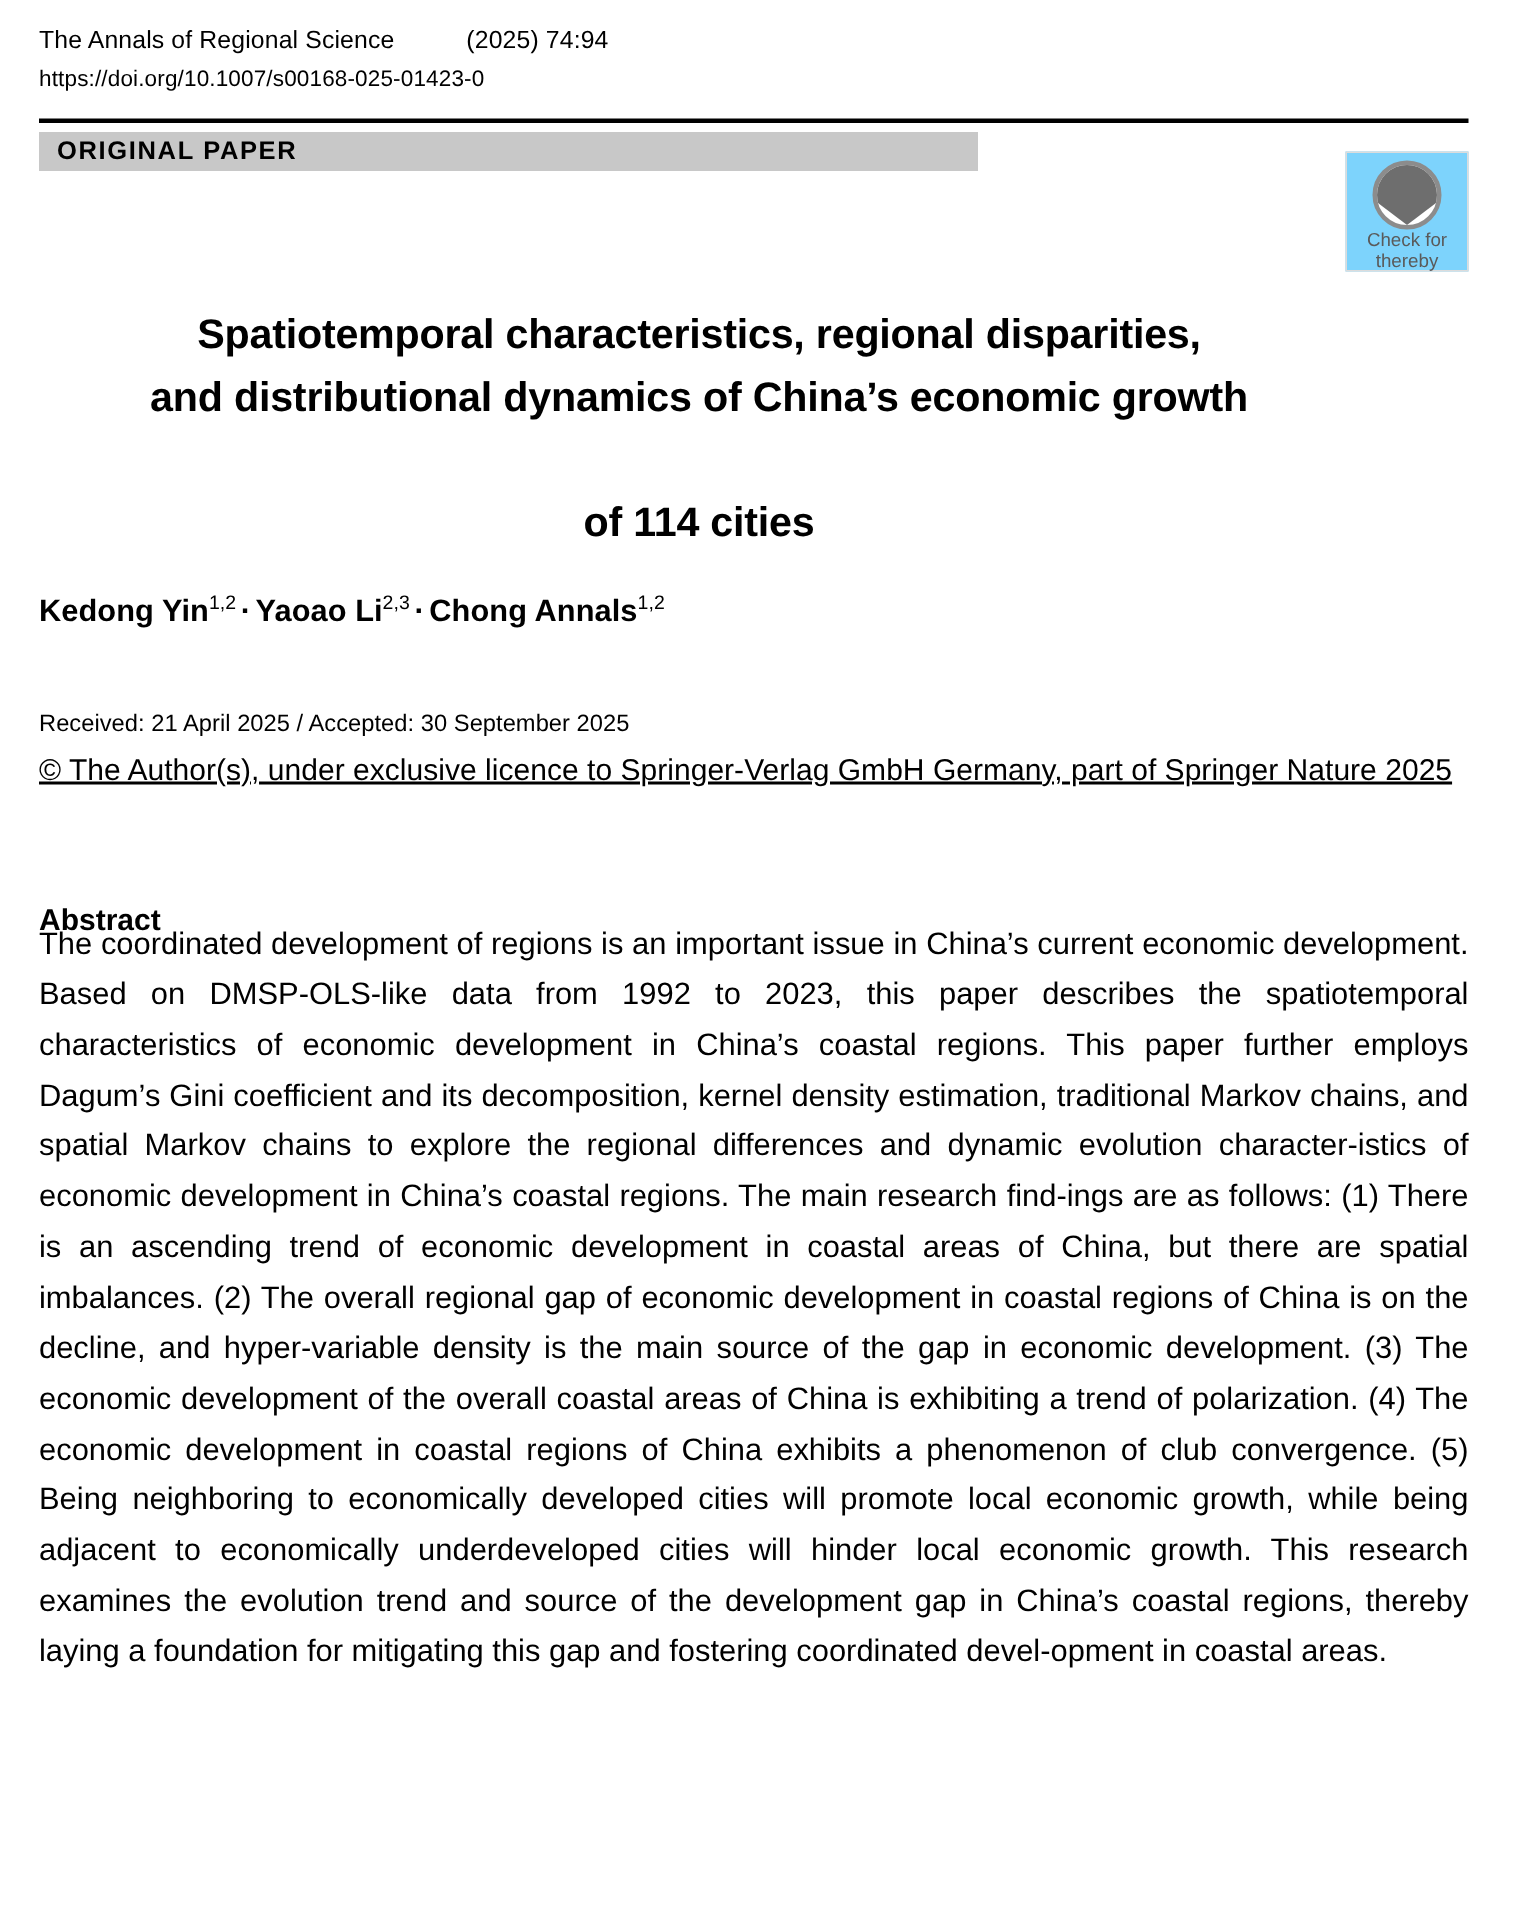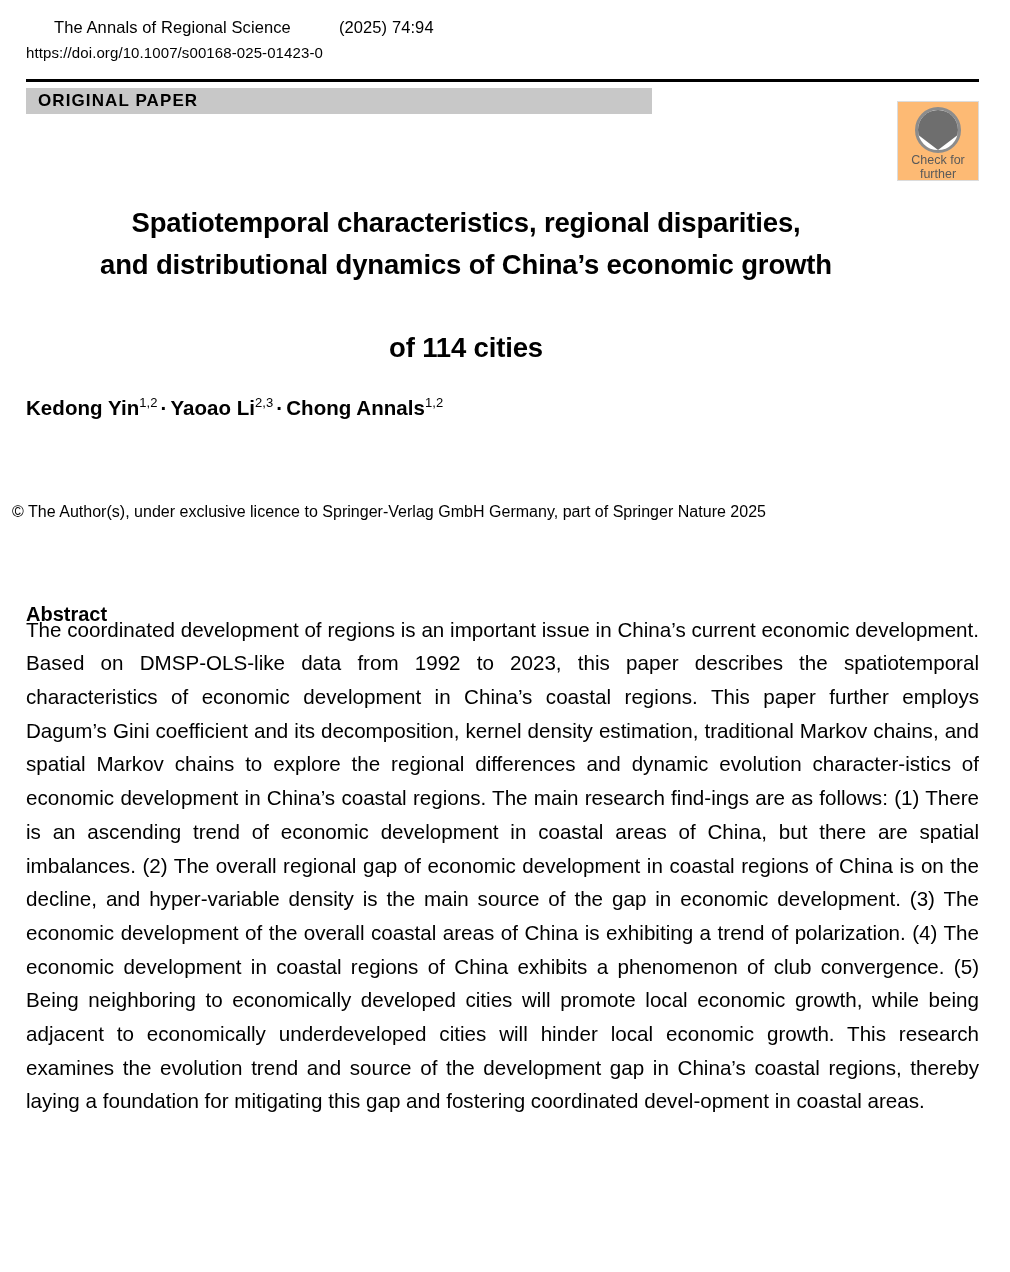--- a/index.html
+++ b/index.html
@@ -26,21 +26,20 @@
   .journal-line {
     position: absolute;
     left: 26px;
     top: 18px;
     width: 800px;
     font-size: 16.5px;
     letter-spacing: 0.1px;
   }
   .journal-name {
     display: inline-block;
-    margin-left: 28px;
   }
   .journal-issue {
     display: inline-block;
     margin-left: 48px;
   }
   .doi-line {
     position: absolute;
     left: 26px;
     top: 44px;
     font-size: 15px;
@@ -73,21 +72,21 @@
     letter-spacing: 1.1px;
   }
 
   
   .crossmark {
     position: absolute;
     left: 897px;
     top: 101px;
     width: 82px;
     height: 80px;
-    background: #fdba74;
+    background: #7dd3fc;
     border: 1px solid #dcdcdc;
     box-sizing: border-box;
   }
   .crossmark-circle {
     position: absolute;
     left: 17px;
     top: 5px;
     width: 46px;
     height: 46px;
     border-radius: 50%;
@@ -152,24 +151,25 @@
   
   .history {
     position: absolute;
     left: 26px;
     top: 474px;
     font-size: 15.8px;
     letter-spacing: 0.02px;
   }
   .copyright {
     position: absolute;
-    left: 12px;
+    left: 26px;
     top: 503px;
-    font-size: 16px;
+    font-size: 20px;
     letter-spacing: 0.02px;
+    text-decoration: underline;
   }
 
   
   .abstract-heading {
     position: absolute;
     left: 26px;
     top: 586px;
     font-size: 20px;
     font-weight: bold;
   }
@@ -201,33 +201,34 @@
 
   <div class="banner"></div>
   <div class="banner-label">ORIGINAL PAPER</div>
 
   <div class="crossmark">
     <div class="crossmark-circle">
       <div class="fill"></div>
     </div>
     <div class="crossmark-text">
       <span>Check for</span><br>
-      <span>further</span>
+      <span>thereby</span>
     </div>
   </div>
 
   <h1 class="title">
     <span>Spatiotemporal characteristics, regional disparities,</span><br>
     <span>and distributional dynamics of China’s economic growth</span><br>
     <br>
     <span>of 114 cities</span>
   </h1>
 
   <div class="authors">
     <span>Kedong Yin</span><sup>1,2</sup><span class="sep">·</span><span>Yaoao Li</span><sup>2,3</sup><span class="sep">·</span><span>Chong Annals</span><sup>1,2</sup>
   </div>
 
+  <div class="history">Received: 21 April 2025 / Accepted: 30 September 2025</div>
   <div class="copyright">© The Author(s), under exclusive licence to Springer-Verlag GmbH Germany, part of Springer Nature 2025</div>
 
   <h2 class="abstract-heading">Abstract</h2>
   <p class="abstract-body">The coordinated development of regions is an important issue in China’s current economic development. Based on DMSP-OLS-like data from 1992 to 2023, this paper describes the spatiotemporal characteristics of economic development in China’s coastal regions. This paper further employs Dagum’s Gini coefficient and its decomposition, kernel density estimation, traditional Markov chains, and spatial Markov chains to explore the regional differences and dynamic evolution character‐istics of economic development in China’s coastal regions. The main research find‐ings are as follows: (1) There is an ascending trend of economic development in coastal areas of China, but there are spatial imbalances. (2) The overall regional gap of economic development in coastal regions of China is on the decline, and hyper‐variable density is the main source of the gap in economic development. (3) The economic development of the overall coastal areas of China is exhibiting a trend of polarization. (4) The economic development in coastal regions of China exhibits a phenomenon of club convergence. (5) Being neighboring to economically developed cities will promote local economic growth, while being adjacent to economically underdeveloped cities will hinder local economic growth. This research examines the evolution trend and source of the development gap in China’s coastal regions, thereby laying a foundation for mitigating this gap and fostering coordinated devel‐opment in coastal areas.</p>
 
 </div>
 
 </body></html>

